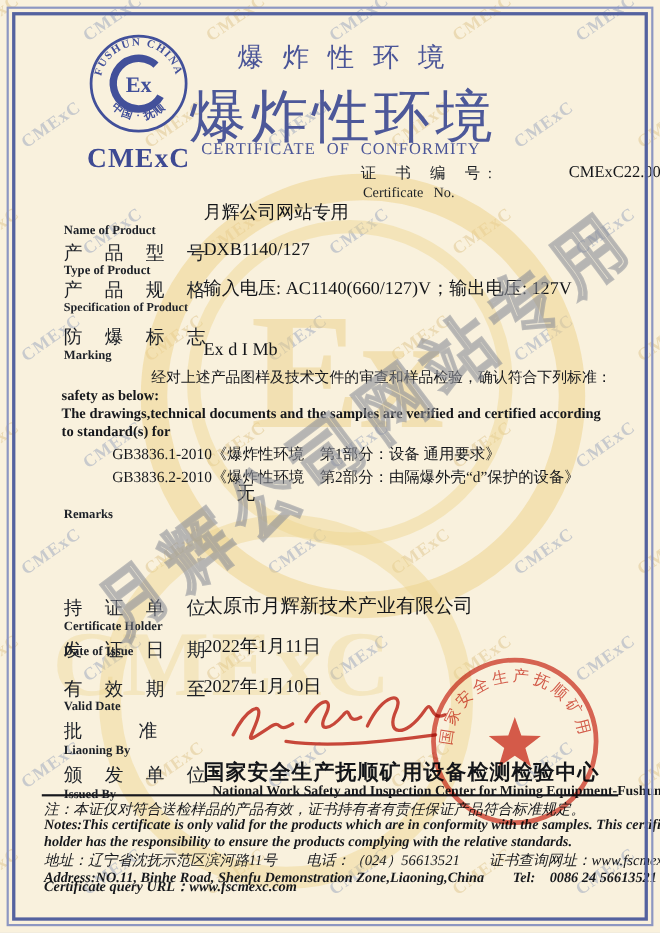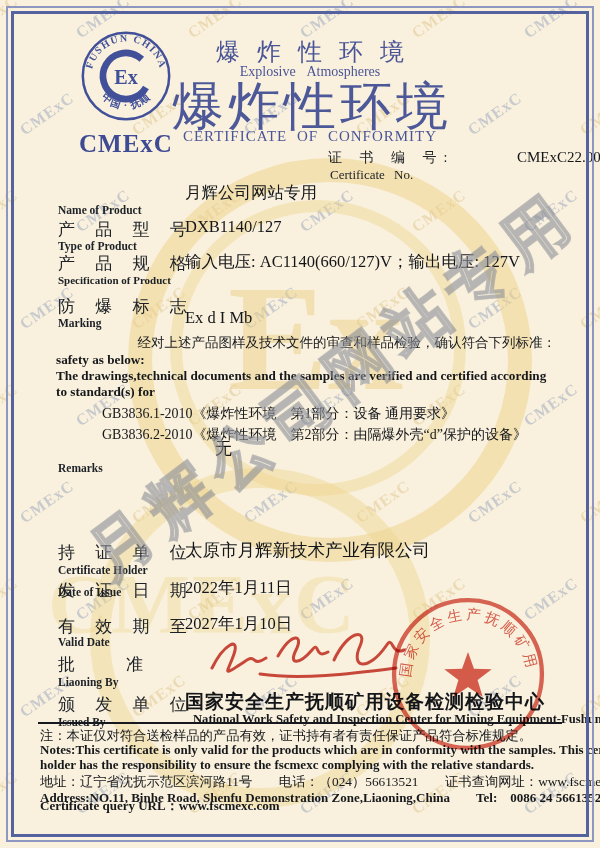--- a/index.html
+++ b/index.html
@@ -54,21 +54,21 @@
   .lab-en{position:absolute;left:58px;z-index:2;font-size:11.5px;font-weight:bold;color:#1c2027;white-space:nowrap;}
   .val{position:absolute;left:185px;z-index:2;font-size:16.5px;color:#131519;white-space:nowrap;}
 
   .statement{position:absolute;left:56px;top:334px;width:500px;z-index:2;}
   .statement .cn{margin:0;font-size:13.5px;color:#15171b;text-align:right;}
   .statement .en{margin:0;font-size:13.2px;font-weight:bold;line-height:1.22;color:#15171b;}
   .standards{margin:4px 0 0 0;padding-left:46px;list-style:none;font-size:14px;line-height:1.45;color:#15171b;}
 
   .divider{position:absolute;left:38px;top:722px;width:524px;height:2px;background:#17181d;z-index:2;}
 
-  .note-line{position:absolute;left:40px;z-index:2;white-space:nowrap;}
+  .note-line{position:absolute;left:40px;z-index:2;white-space:nowrap;font-style:italic;}
   .note-cn{font-size:13.3px;}
   .note-en{font-size:13px;font-weight:bold;}
 
   .issued-cn{position:absolute;left:185px;top:689px;z-index:2;font-size:19px;font-weight:bold;
     letter-spacing:1px;white-space:nowrap;color:#131519;}
   .issued-en{position:absolute;left:193px;top:712px;z-index:2;font-size:12.6px;font-weight:bold;white-space:nowrap;}
 
   .signature-svg{position:absolute;left:200px;top:616px;z-index:4;}
   .seal-svg{position:absolute;left:372px;top:578px;z-index:5;mix-blend-mode:multiply;opacity:.9;}
 </style>
@@ -156,21 +156,20 @@
       <text font-size="10.5" font-weight="bold" fill="#42509a" letter-spacing="1">
         <textPath href="#arcBot" startOffset="50%" text-anchor="middle">中国 · 抚顺</textPath>
       </text>
       <circle cx="50" cy="50" r="24" fill="none" stroke="#42509a" stroke-width="7" stroke-dasharray="118 33" transform="rotate(30 50 50)"></circle>
       <text x="50" y="58" font-size="21" font-weight="bold" fill="#42509a" text-anchor="middle">Ex</text>
     </svg>
     <span class="brand">CMExC</span>
   </div>
 
   <div class="supertitle-cn">爆炸性环境</div>
-  <div class="supertitle-en">Explosive Atmospheres</div>
   <div class="title-cn">爆炸性环境</div>
   <div class="title-en">CERTIFICATE OF CONFORMITY</div>
 
   <div class="certno">
     <span class="lab">证 书 编 号:</span>
     <span class="val">CMExC22.0009</span>
   </div>
   <div class="certno-en">Certificate No.</div>
 
   <div class="lab-en" style="top:204px">Name of  Product</div>
@@ -237,18 +236,18 @@
     <circle cx="100" cy="100" r="77" fill="none" stroke="#cf3a2b" stroke-width="4.5" opacity="0.85"></circle>
     <polygon opacity="0.9" fill="#cf3a2b" points="100,77 106.2,94.5 124.7,95 110,106.2 115.3,124 100,113.5 84.7,124 90,106.2 75.3,95 93.8,94.5"></polygon>
     <text font-size="15" fill="#cf3a2b" letter-spacing="3.5" opacity="0.9">
       <textPath href="#sealArc" startOffset="0">国家安全生产抚顺矿用设备检测检验中心</textPath>
     </text>
   </svg>
 
   <div class="divider"></div>
   <div class="note-line note-cn" style="top:727px">注：本证仅对符合送检样品的产品有效，证书持有者有责任保证产品符合标准规定。</div>
   <div class="note-line note-en" style="top:742px">Notes:This certificate is only valid for the products which are in conformity with the samples. This  certificate</div>
-  <div class="note-line note-en" style="top:757px">holder has the responsibility to ensure the fscmexc complying with the relative standards.</div>
+  <div class="note-line note-en" style="top:757px">holder has the responsibility to ensure the products complying with the relative standards.</div>
   <div class="note-line note-cn" style="top:773px">地址：辽宁省沈抚示范区滨河路11号　　电话：（024）56613521　　证书查询网址：www.fscmexc.com</div>
   <div class="note-line note-en" style="top:789px">Address:NO.11, Binhe Road, Shenfu Demonstration Zone,Liaoning,China　　Tel:　0086 24 56613521</div>
   <div class="note-line note-en" style="top:797px">Certificate query URL：www.fscmexc.com</div>
 
 </div>
 
 </body></html>

